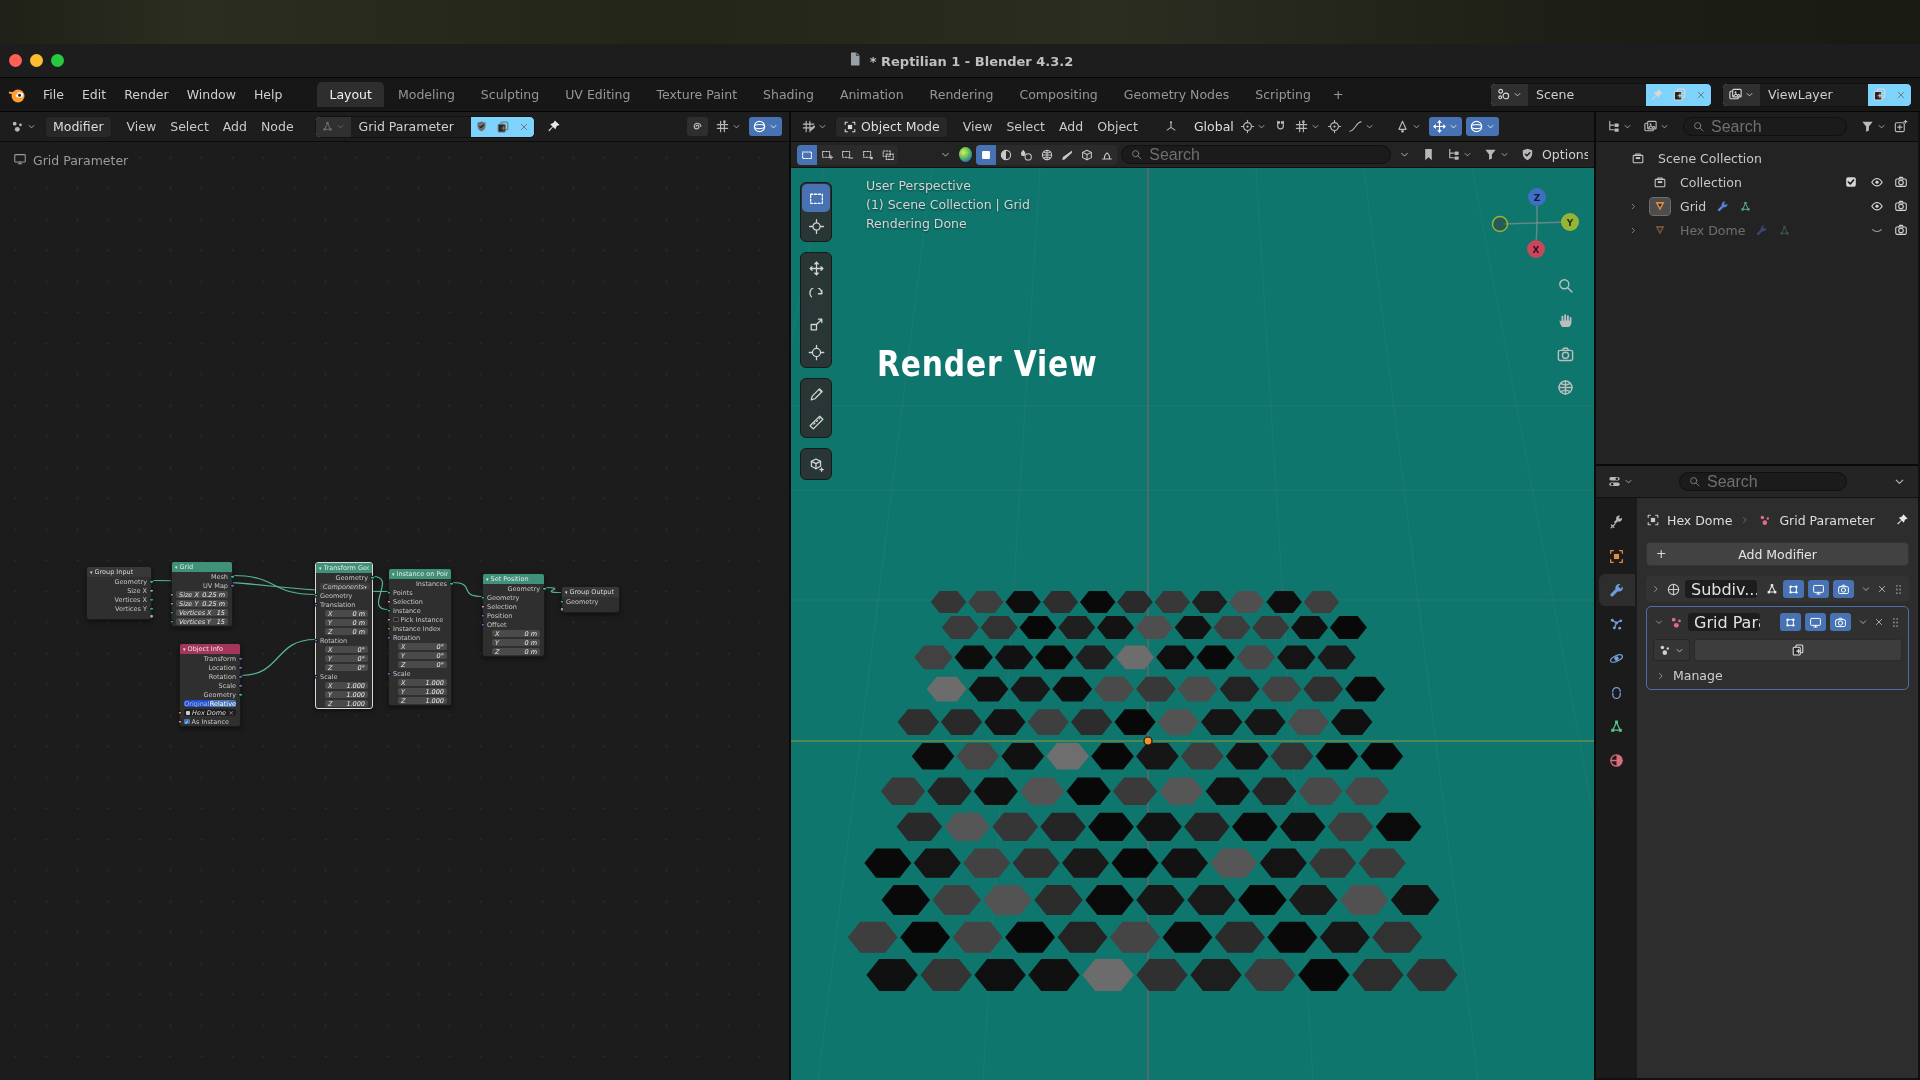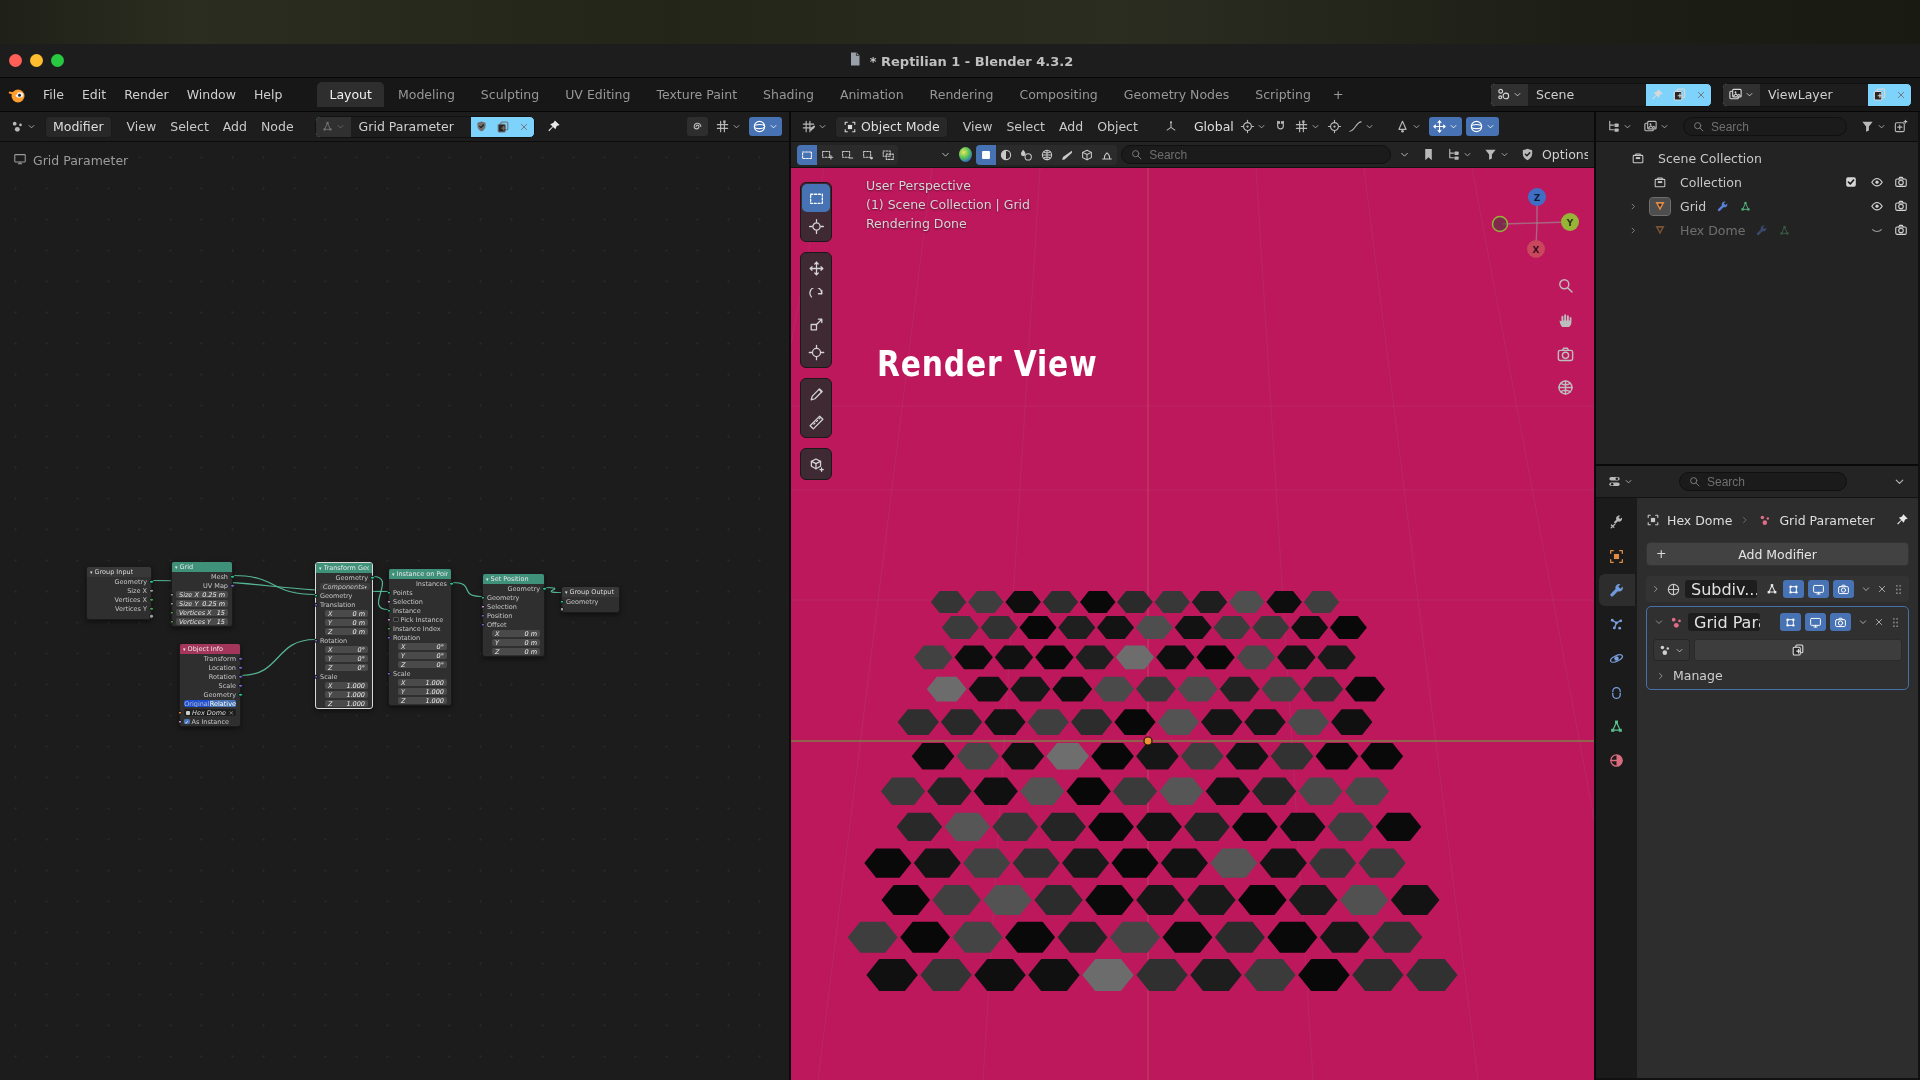--- a/index.html
+++ b/index.html
@@ -70,24 +70,24 @@
   .cbx { width:5.5px; height:5.5px; border-radius:1px; background:#242424; border:0.8px solid #555; display:flex; align-items:center; justify-content:center; color:#fff; font-size:5px; }
   .cbx.on { background:#4772b3; border-color:#4772b3; }
 
   
   #vp-tools { height:26px; background:#232323; border-bottom:1px solid #121212; display:flex; align-items:center; padding:0 6px; gap:4px; overflow:hidden; }
   .selgrp,.icogrp { display:flex; background:#2b2b2b; border-radius:4px; overflow:hidden; }
   .selgrp .tb, .icogrp .tb { width:23px; height:20px; display:flex; align-items:center; justify-content:center; color:#c9c9c9; }
   .tb.on { background:#4772b3; color:#fff; }
   .grad-sphere { width:15px; height:15px; border-radius:50%; background:radial-gradient(circle at 35% 35%, #e8e85a, #53c05a 45%, #2f66d0 80%, #8a2fd0); }
   .search-box { flex:0 1 305px; display:flex; align-items:center; gap:6px; background:#1b1b1b; border:1px solid #101010; border-radius:10px; height:19px; padding:0 8px; color:#7a7a7a; }
-  .search-box input { background:transparent; border:none; outline:none; color:#cfcfcf; font-size:12px; width:100%; }
+  .search-box input { background:transparent; border:none; outline:none; color:#cfcfcf; font-size:16px; width:100%; }
   .search-box input::placeholder { color:#6f6f6f; }
   #vp-options { color:#d0d0d0; font-size:12.5px; width:46px; overflow:hidden; white-space:nowrap; flex:0 0 auto; }
-  #vp-canvas { position:relative; width:100%; height:912px; background:#be185d; overflow:hidden; }
+  #vp-canvas { position:relative; width:100%; height:912px; background:#0f766e; overflow:hidden; }
   #vp-scene { position:absolute; left:0; top:0; }
   #vp-info { position:absolute; left:75px; top:8px; color:#d6d6d6; font-size:12.5px; line-height:19px; text-shadow:0 1px 2px rgba(0,0,0,.5); }
   #render-label { position:absolute; left:86px; top:176px; color:#fff; font-size:35px; font-weight:600; letter-spacing:1px; transform:scaleX(.85); transform-origin:left; }
   #vp-toolbar { position:absolute; left:9px; top:14px; width:32px; display:flex; flex-direction:column; gap:10px; }
   .tgrp { background:#2c2c2cdd; border:1px solid #191919; border-radius:6px; display:flex; flex-direction:column; padding:1px; }
   .tool-btn { width:28px; height:28px; display:flex; align-items:center; justify-content:center; color:#d4d4d4; border-radius:5px; }
   .tool-btn.on { background:#4772b3; color:#fff; }
   #gizmo { position:absolute; left:698px; top:7px; }
   .navbtn { position:absolute; left:759px; width:30px; height:30px; display:flex; align-items:center; justify-content:center; color:#bdbdbd; }
   .navbtn .ic { width:19px; height:19px; }

